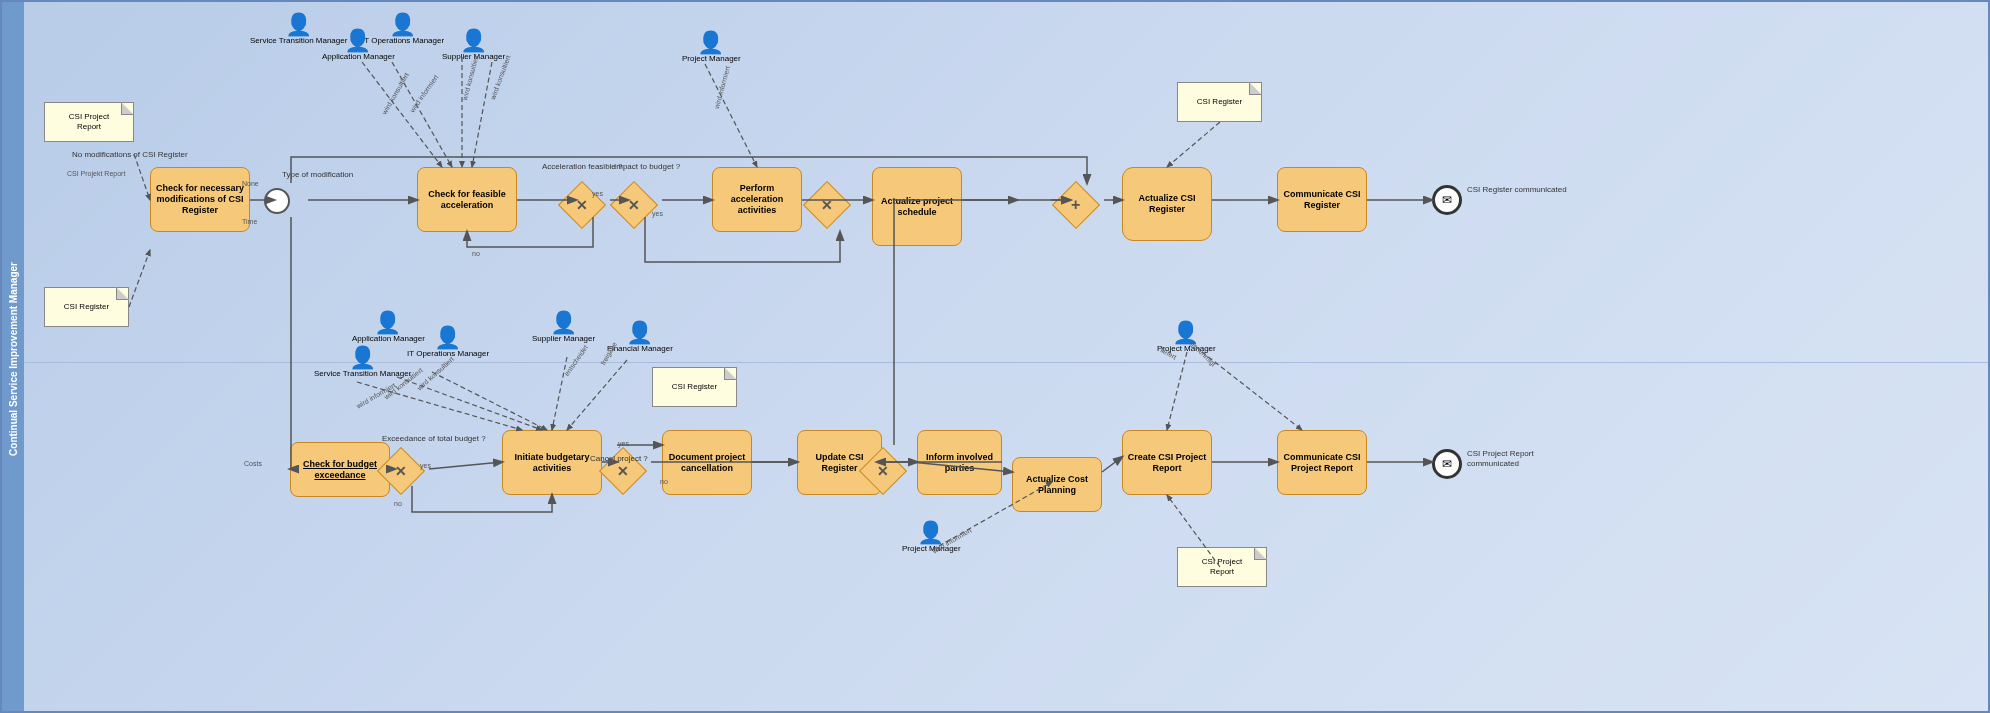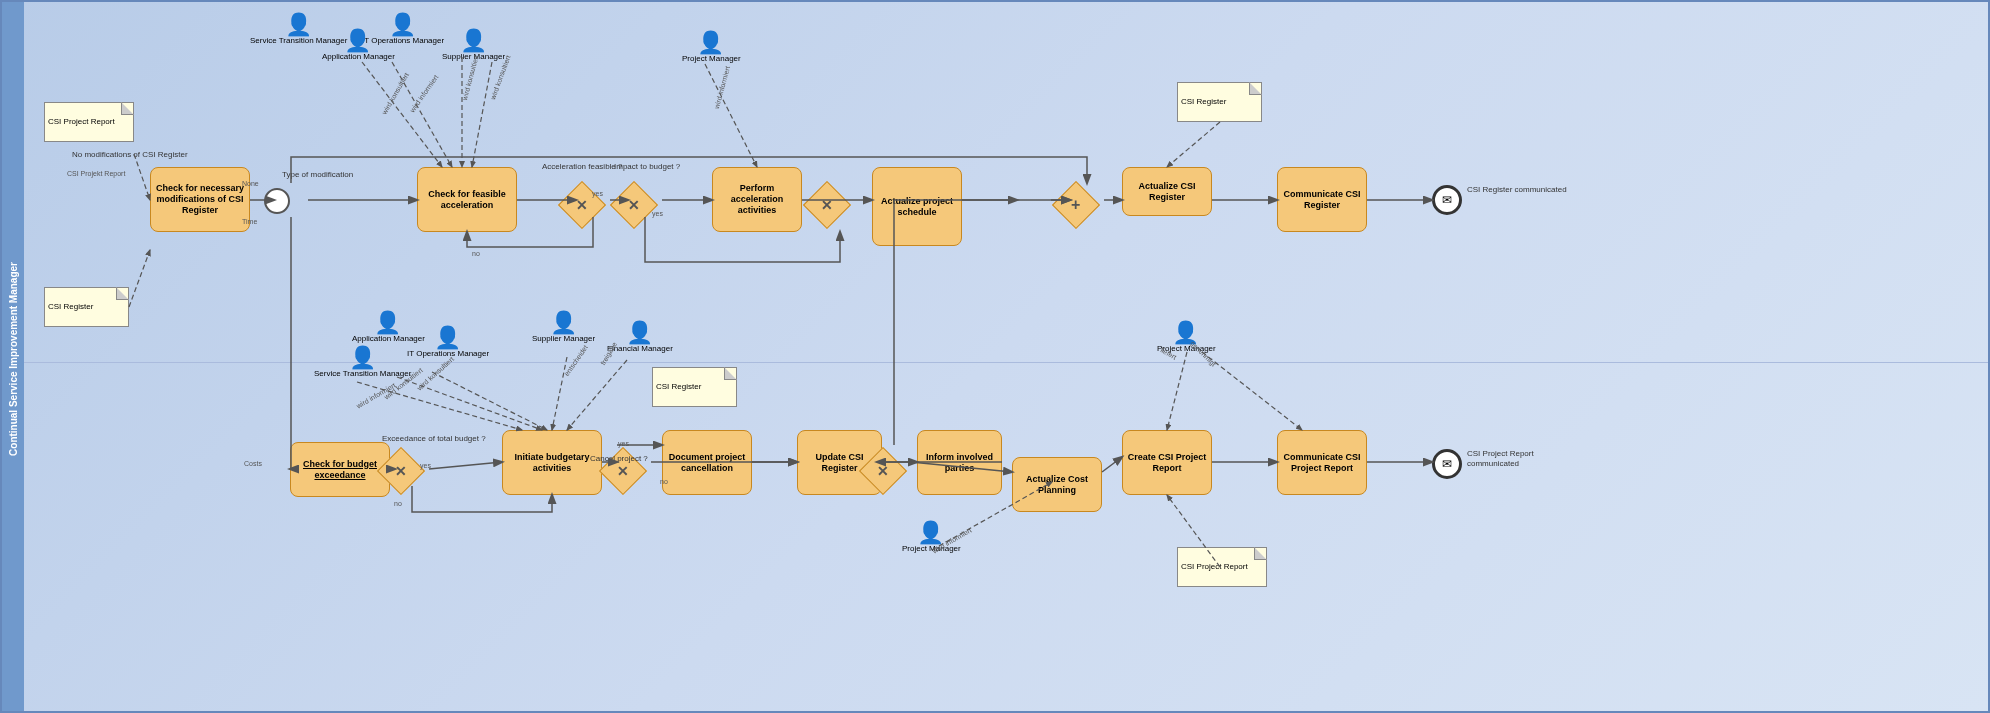--- a/index.html
+++ b/index.html
@@ -55,24 +55,24 @@
       padding: 4px;
       line-height: 1.2;
     }
     
     .doc-shape {
       position: absolute;
       background: #fffde0;
       border: 1.5px solid #888;
       display: flex;
       align-items: center;
-      justify-content: flex-start;
+      justify-content: center;
       text-align: center;
       font-size: 8px;
-      padding: 3px;
+      padding: 16px;
       line-height: 1.2;
     }
     .doc-shape::after {
       content: '';
       position: absolute;
       top: -1px;
       right: -1px;
       width: 12px;
       height: 12px;
       background: #ccc;
@@ -291,21 +291,21 @@
   </div>
   <div class="process-box" style="left:710px;top:165px;width:90px;height:65px;">
     <span>Perform acceleration activities</span>
   </div>
   <div class="process-box" style="left:415px;top:165px;width:100px;height:65px;">
     <span>Check for feasible acceleration</span>
   </div>
   <div class="process-box" style="left:870px;top:165px;width:90px;height:79px;">
     <span>Actualize project schedule</span>
   </div>
-  <div class="process-box" style="left:1120px;top:165px;width:90px;height:49px;">
+  <div class="process-box" style="left:1120px;top:165px;width:90px;height:74px;border-radius:11px;">
     <span>Actualize CSI Register</span>
   </div>
   <div class="process-box" style="left:1275px;top:165px;width:90px;height:65px;">
     <span>Communicate CSI Register</span>
   </div>
   <div class="process-box" style="left:288px;top:440px;width:100px;height:55px;text-decoration:underline;">
     <span>Check for budget exceedance</span>
   </div>
   <div class="process-box" style="left:500px;top:428px;width:100px;height:65px;">
     <span>Initiate budgetary activities</span>

